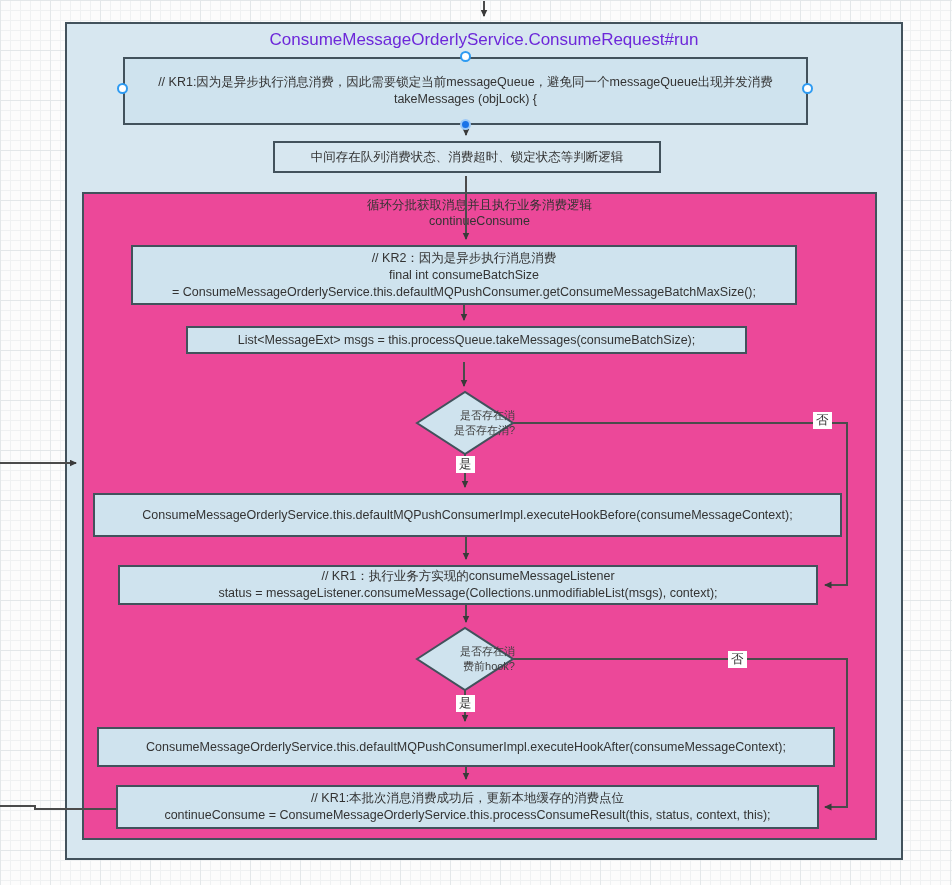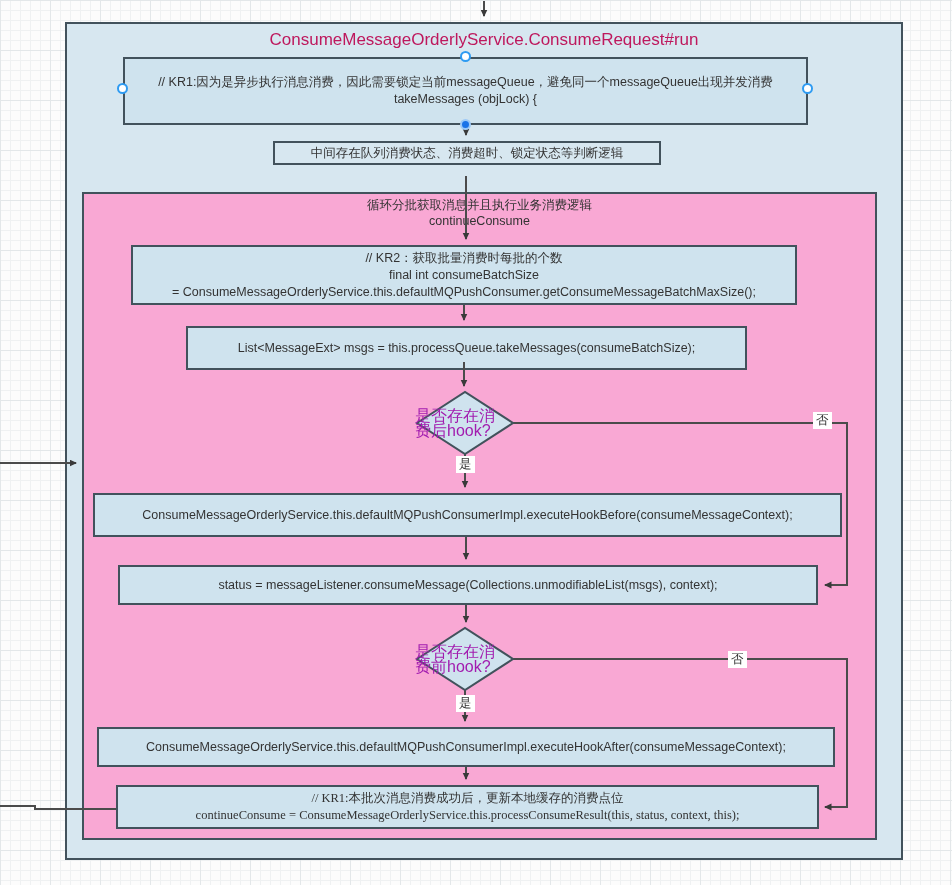--- a/index.html
+++ b/index.html
@@ -15,82 +15,83 @@
     background-size:50px 50px,50px 50px,10px 10px,10px 10px;
   }
   .group{position:absolute;box-sizing:border-box;border:2px solid #42525c;z-index:1;}
   .shape{
     position:absolute;box-sizing:border-box;border:2px solid #42525c;background:#cfe3ee;
     display:flex;flex-direction:column;align-items:center;justify-content:center;
     font-size:12.5px;line-height:17px;text-align:center;z-index:3;color:#333;
   }
   .shape .line{white-space:nowrap;}
   .title{position:absolute;top:5px;left:0;width:100%;text-align:center;
-    font-size:17px;line-height:22px;color:#be185d;}
+    font-size:17px;line-height:22px;color:#6d28d9;}
   .loop-label{position:absolute;top:3px;left:0;width:100%;text-align:center;
     font-size:12.5px;line-height:16px;color:#333;z-index:2;}
   svg.wires{position:absolute;left:0;top:0;z-index:4;}
   .edge-label{
     position:absolute;z-index:5;background:#ffffff;color:#333;
     font-size:12.5px;line-height:15px;padding:1px 3px;white-space:nowrap;
   }
   .diamond-text{
-    position:absolute;z-index:5;width:100px;text-align:left;
-    font-size:16px;line-height:15px;color:#a21caf;
+    position:absolute;z-index:5;width:100px;text-align:right;
+    font-size:11px;line-height:15px;color:#404040;
   }
   .handle{position:absolute;width:7px;height:7px;border-radius:50%;
     background:#fff;border:2px solid #2e9bf2;z-index:6;}
   .handle.filled{background:#1a73e8;border-color:#9cc9f7;}
 </style>
 </head>
 <body>
 
 <div class="group" style="left:65px;top:22px;width:838px;height:838px;background:#d7e7f0;">
   <div class="title">ConsumeMessageOrderlyService.ConsumeRequest#run</div>
 </div>
 
-<div class="group" style="left:82px;top:192px;width:795px;height:648px;background:#f9a8d4;">
+<div class="group" style="left:82px;top:192px;width:795px;height:648px;background:#ec4899;">
   <div class="loop-label">
     <div class="line">循环分批获取消息并且执行业务消费逻辑</div>
     <div class="line">continueConsume</div>
   </div>
 </div>
 
 <div class="shape" style="left:123px;top:57px;width:685px;height:68px;">
   <div class="line">// KR1:因为是异步执行消息消费，因此需要锁定当前messageQueue，避免同一个messageQueue出现并发消费</div>
   <div class="line">takeMessages (objLock) {</div>
 </div>
 
-<div class="shape" style="left:273px;top:141px;width:388px;height:24px;background:transparent;">
+<div class="shape" style="left:273px;top:141px;width:388px;height:32px;background:transparent;">
   <div class="line">中间存在队列消费状态、消费超时、锁定状态等判断逻辑</div>
 </div>
 
 <div class="shape" style="left:131px;top:245px;width:666px;height:60px;">
-  <div class="line">// KR2：获取批量消费时每批的个数</div>
+  <div class="line">// KR2：因为是异步执行消息消费</div>
   <div class="line">final int consumeBatchSize</div>
   <div class="line">= ConsumeMessageOrderlyService.this.defaultMQPushConsumer.getConsumeMessageBatchMaxSize();</div>
 </div>
 
-<div class="shape" style="left:186px;top:326px;width:561px;height:44px;">
+<div class="shape" style="left:186px;top:326px;width:561px;height:28px;">
   <div class="line">List&lt;MessageExt&gt; msgs = this.processQueue.takeMessages(consumeBatchSize);</div>
 </div>
 
 <div class="shape" style="left:93px;top:493px;width:749px;height:44px;">
   <div class="line">ConsumeMessageOrderlyService.this.defaultMQPushConsumerImpl.executeHookBefore(consumeMessageContext);</div>
 </div>
 
 <div class="shape" style="left:118px;top:565px;width:700px;height:40px;">
+  <div class="line">// KR1：执行业务方实现的consumeMessageListener</div>
   <div class="line">status = messageListener.consumeMessage(Collections.unmodifiableList(msgs), context);</div>
 </div>
 
 <div class="shape" style="left:97px;top:727px;width:738px;height:40px;">
   <div class="line">ConsumeMessageOrderlyService.this.defaultMQPushConsumerImpl.executeHookAfter(consumeMessageContext);</div>
 </div>
 
-<div class="shape" style="left:116px;top:785px;width:703px;height:44px;font-family:Liberation Serif, serif;">
+<div class="shape" style="left:116px;top:785px;width:703px;height:44px;">
   <div class="line">// KR1:本批次消息消费成功后，更新本地缓存的消费点位</div>
   <div class="line">continueConsume = ConsumeMessageOrderlyService.this.processConsumeResult(this, status, context, this);</div>
 </div>
 
 <svg class="wires" width="952" height="885" viewBox="0 0 952 885">
   <defs>
     <marker id="arrow" markerWidth="8" markerHeight="8" refX="6.5" refY="3.5" orient="auto" markerUnits="userSpaceOnUse">
       <path d="M0,0 L7.5,3.5 L0,7 z" fill="#3a3a3a"></path>
     </marker>
   </defs>
@@ -109,21 +110,21 @@
   <path d="M466,767 L466,779" stroke="#4b4b4b" stroke-width="2" fill="none" marker-end="url(#arrow)"></path>
   <path d="M0,463 L76,463" stroke="#4b4b4b" stroke-width="2" fill="none" marker-end="url(#arrow)"></path>
   <path d="M0,806 L35,806 L35,809 L116,809" stroke="#4b4b4b" stroke-width="2" fill="none"></path>
 
   <polygon points="417,423 465,392 513,423 465,454" fill="#cfe3ee" stroke="#42525c" stroke-width="2"></polygon>
   <polygon points="417,659 465,628 513,659 465,690" fill="#cfe3ee" stroke="#42525c" stroke-width="2"></polygon>
 </svg>
 
 <div class="diamond-text" style="left:415px;top:408px;">
   <div>是否存在消</div>
-  <div>费后hook?</div>
+  <div>是否存在消?</div>
 </div>
 <div class="diamond-text" style="left:415px;top:644px;">
   <div>是否存在消</div>
   <div>费前hook?</div>
 </div>
 
 <div class="edge-label" style="left:456px;top:456px;">是</div>
 <div class="edge-label" style="left:813px;top:412px;">否</div>
 <div class="edge-label" style="left:456px;top:695px;">是</div>
 <div class="edge-label" style="left:728px;top:651px;">否</div>

